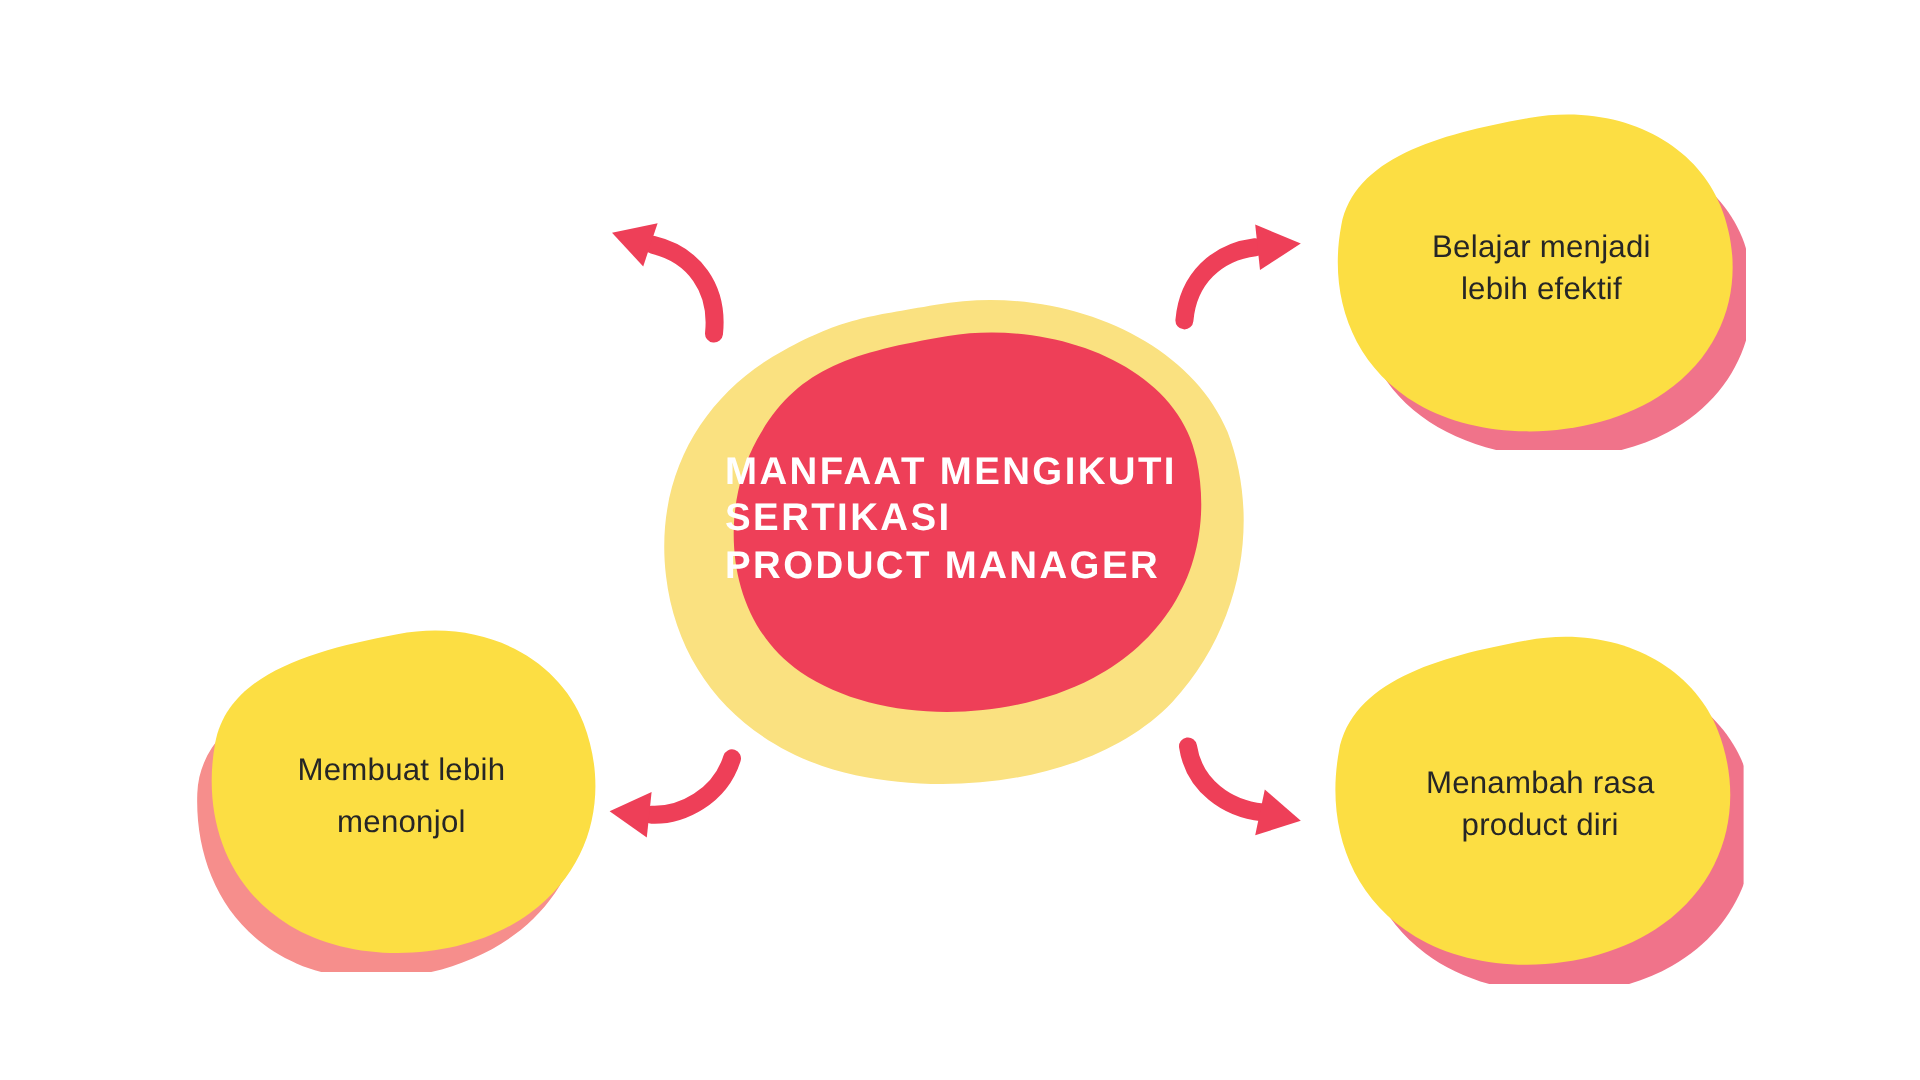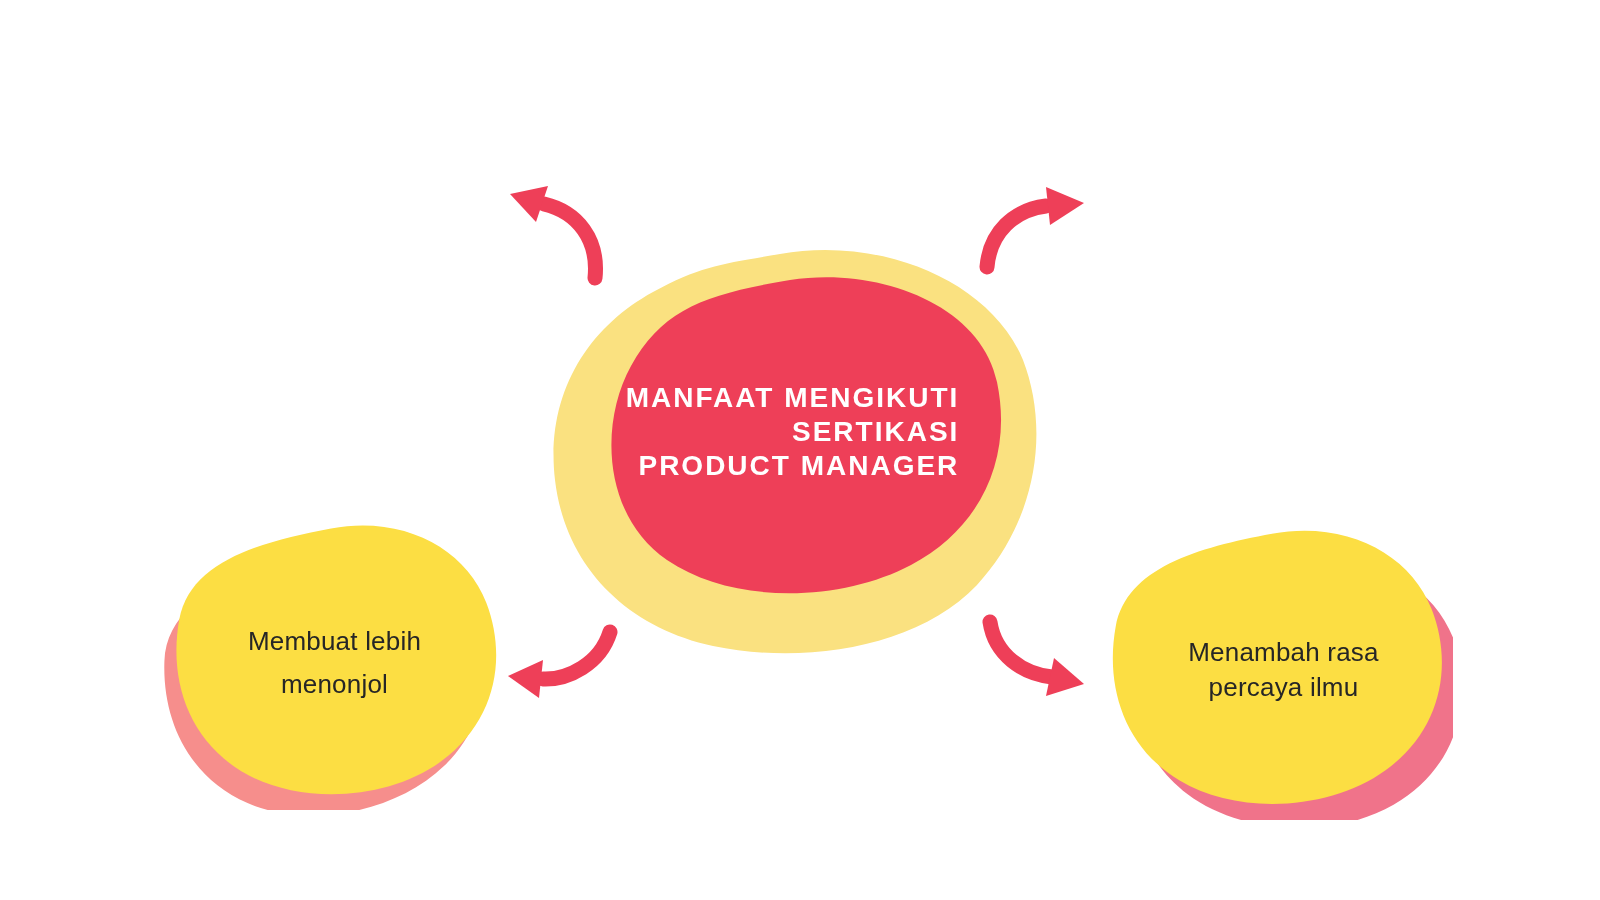--- a/index.html
+++ b/index.html
@@ -26,22 +26,22 @@
     font-size:26px;font-weight:500;letter-spacing:0.2px;
   }
   .node-tl .node-label{line-height:1.08;padding-bottom:44px;}
   .node-tr .node-label{line-height:1.35;padding-bottom:14px;padding-left:14px;}
   .node-bl .node-label{line-height:1.62;padding-bottom:0px;}
   .node-br .node-label{line-height:1.35;padding-bottom:0px;padding-left:16px;}
 
   .center-node{position:absolute;left:545px;top:240px;width:495px;height:420px;}
   .center-title{
     position:absolute;inset:0;display:flex;align-items:center;justify-content:center;
-    text-align:right;white-space:pre-line;color:var(--white);
-    font-size:28px;font-weight:700;letter-spacing:2px;line-height:1.22;
+    text-align:left;white-space:pre-line;color:var(--white);
+    font-size:32px;font-weight:700;letter-spacing:2px;line-height:1.22;
     padding-bottom:36px;text-transform:uppercase;
   }
 
   .arrow{position:absolute;}
   .arrow svg{width:100%;height:100%;display:block;}
   .arrow-path{stroke:var(--red);stroke-width:15;fill:none;stroke-linecap:round;}
 </style>
 </head>
 <body>
 
@@ -51,37 +51,45 @@
     <svg viewBox="0 0 495 420" preserveAspectRatio="none" style="position:absolute;inset:0;width:100%;height:100%;">
       <path class="fill-pale-yellow" d="M 235,14 C 335,-4 445,40 478,120 C 505,190 492,280 432,345 C 372,408 258,425 168,406 C 80,387 20,325 10,240 C 0,155 42,88 108,52 C 158,25 178,24 235,14 Z"></path>
       <path class="fill-red" d="M 245,40 C 332,26 436,64 452,142 C 468,218 436,288 366,325 C 296,362 188,365 122,320 C 58,276 54,184 86,126 C 118,68 162,54 245,40 Z"></path>
     </svg>
     <div class="center-title">MANFAAT MENGIKUTI
 SERTIKASI
 PRODUCT MANAGER</div>
   </div>
 
 
+  <div class="node node-tr" style="left:1100px;top:85px;width:355px;height:290px;">
+    <svg viewBox="0 0 200 175" preserveAspectRatio="none">
+      <path class="fill-pink" transform="translate(9 13) rotate(7 100 87)" d="M 98,8 C 140,0 176,20 188,52 C 200,84 194,122 162,146 C 130,170 78,172 46,152 C 14,132 4,96 10,62 C 16,28 56,16 98,8 Z"></path>
+      <path class="fill-yellow" d="M 98,8 C 140,0 176,20 188,52 C 200,84 194,122 162,146 C 130,170 78,172 46,152 C 14,132 4,96 10,62 C 16,28 56,16 98,8 Z"></path>
+    </svg>
+    <div class="node-label">Belajar menjadi
+lebih efektif</div>
+  </div>
 
   <div class="node node-bl" style="left:162px;top:515px;width:345px;height:295px;text-decoration:underline;">
     <svg viewBox="0 0 200 175" preserveAspectRatio="none">
       <path class="fill-salmon" transform="translate(-6 12) rotate(-8 100 87)" d="M 98,8 C 140,0 176,20 188,52 C 200,84 194,122 162,146 C 130,170 78,172 46,152 C 14,132 4,96 10,62 C 16,28 56,16 98,8 Z"></path>
       <path class="fill-yellow" d="M 98,8 C 140,0 176,20 188,52 C 200,84 194,122 162,146 C 130,170 78,172 46,152 C 14,132 4,96 10,62 C 16,28 56,16 98,8 Z"></path>
     </svg>
     <div class="node-label">Membuat lebih
 menonjol</div>
   </div>
 
   <div class="node node-br" style="left:1098px;top:520px;width:355px;height:300px;">
     <svg viewBox="0 0 200 175" preserveAspectRatio="none">
       <path class="fill-pink" transform="translate(11 14) rotate(6 100 87)" d="M 98,8 C 140,0 176,20 188,52 C 200,84 194,122 162,146 C 130,170 78,172 46,152 C 14,132 4,96 10,62 C 16,28 56,16 98,8 Z"></path>
       <path class="fill-yellow" d="M 98,8 C 140,0 176,20 188,52 C 200,84 194,122 162,146 C 130,170 78,172 46,152 C 14,132 4,96 10,62 C 16,28 56,16 98,8 Z"></path>
     </svg>
     <div class="node-label">Menambah rasa
-percaya ilmu</div>
+product diri</div>
   </div>
 
   <div class="arrow" style="left:498px;top:176px;width:115px;height:112px;">
     <svg viewBox="0 0 115 112">
       <path class="arrow-path" d="M 97,102 C 101,64 80,36 46,28"></path>
       <polygon class="fill-red" points="12,18 50,10 38,46"></polygon>
     </svg>
   </div>
 
   <div class="arrow" style="left:962px;top:182px;width:135px;height:95px;">

